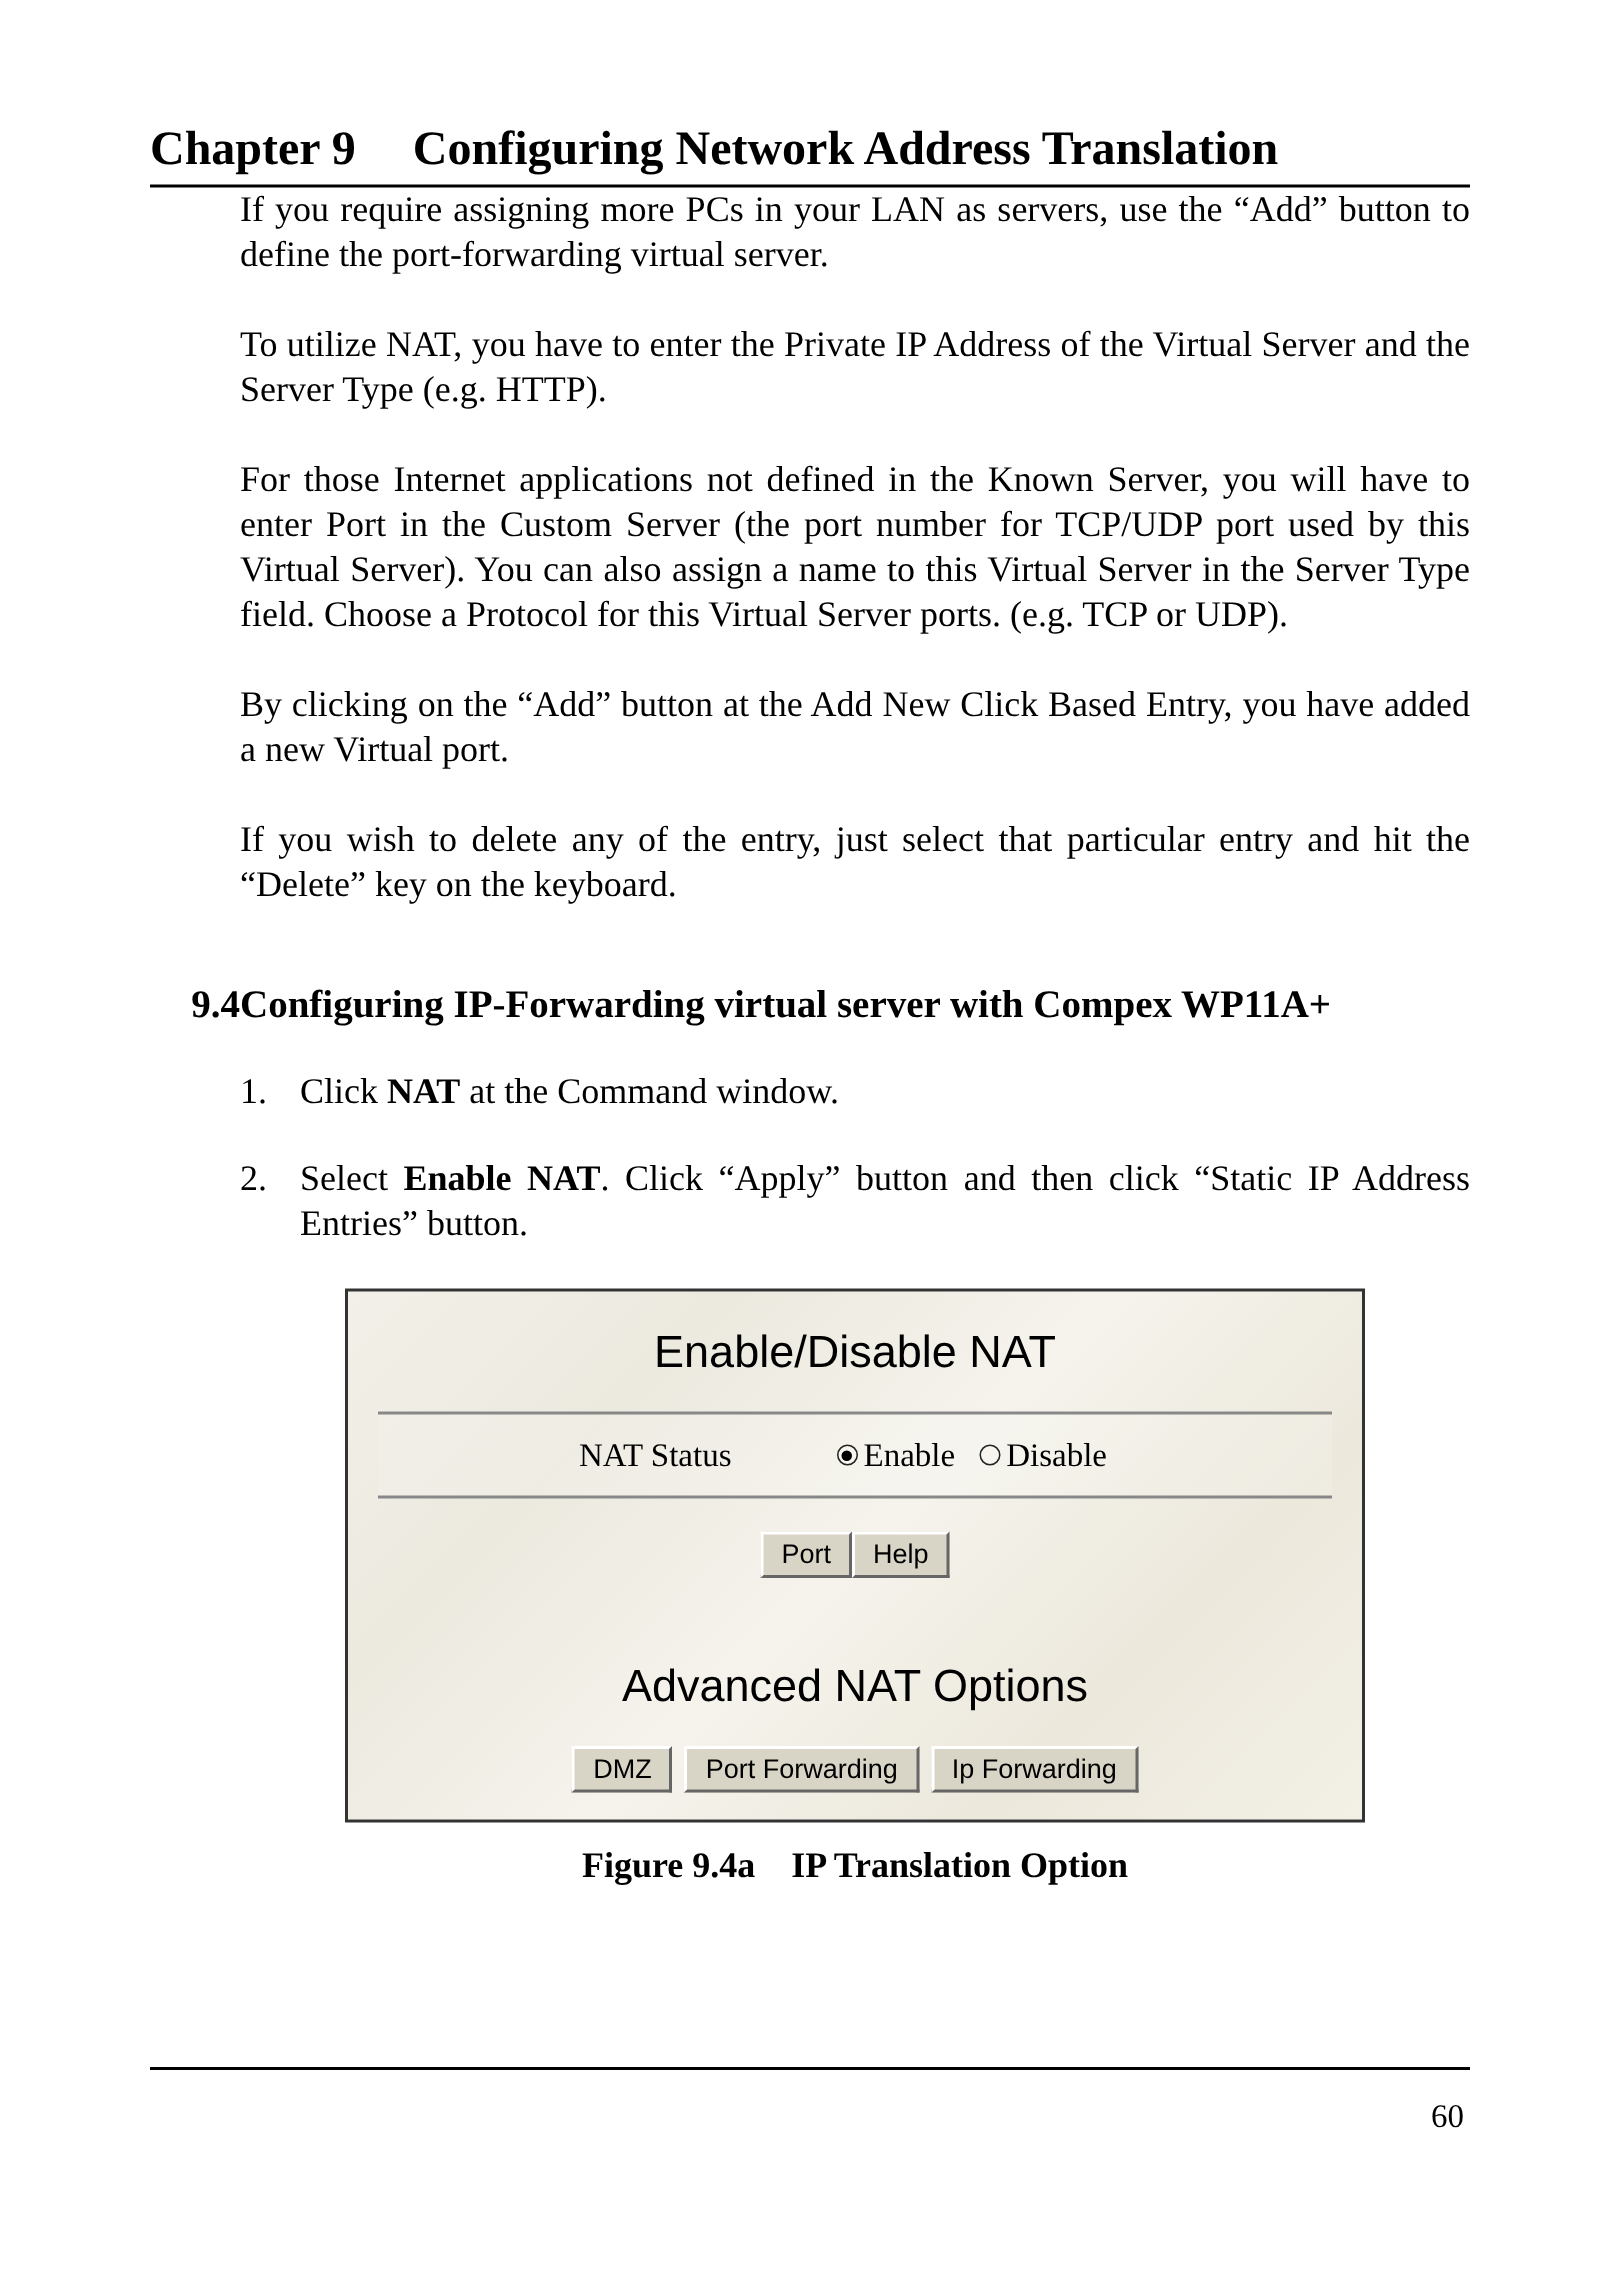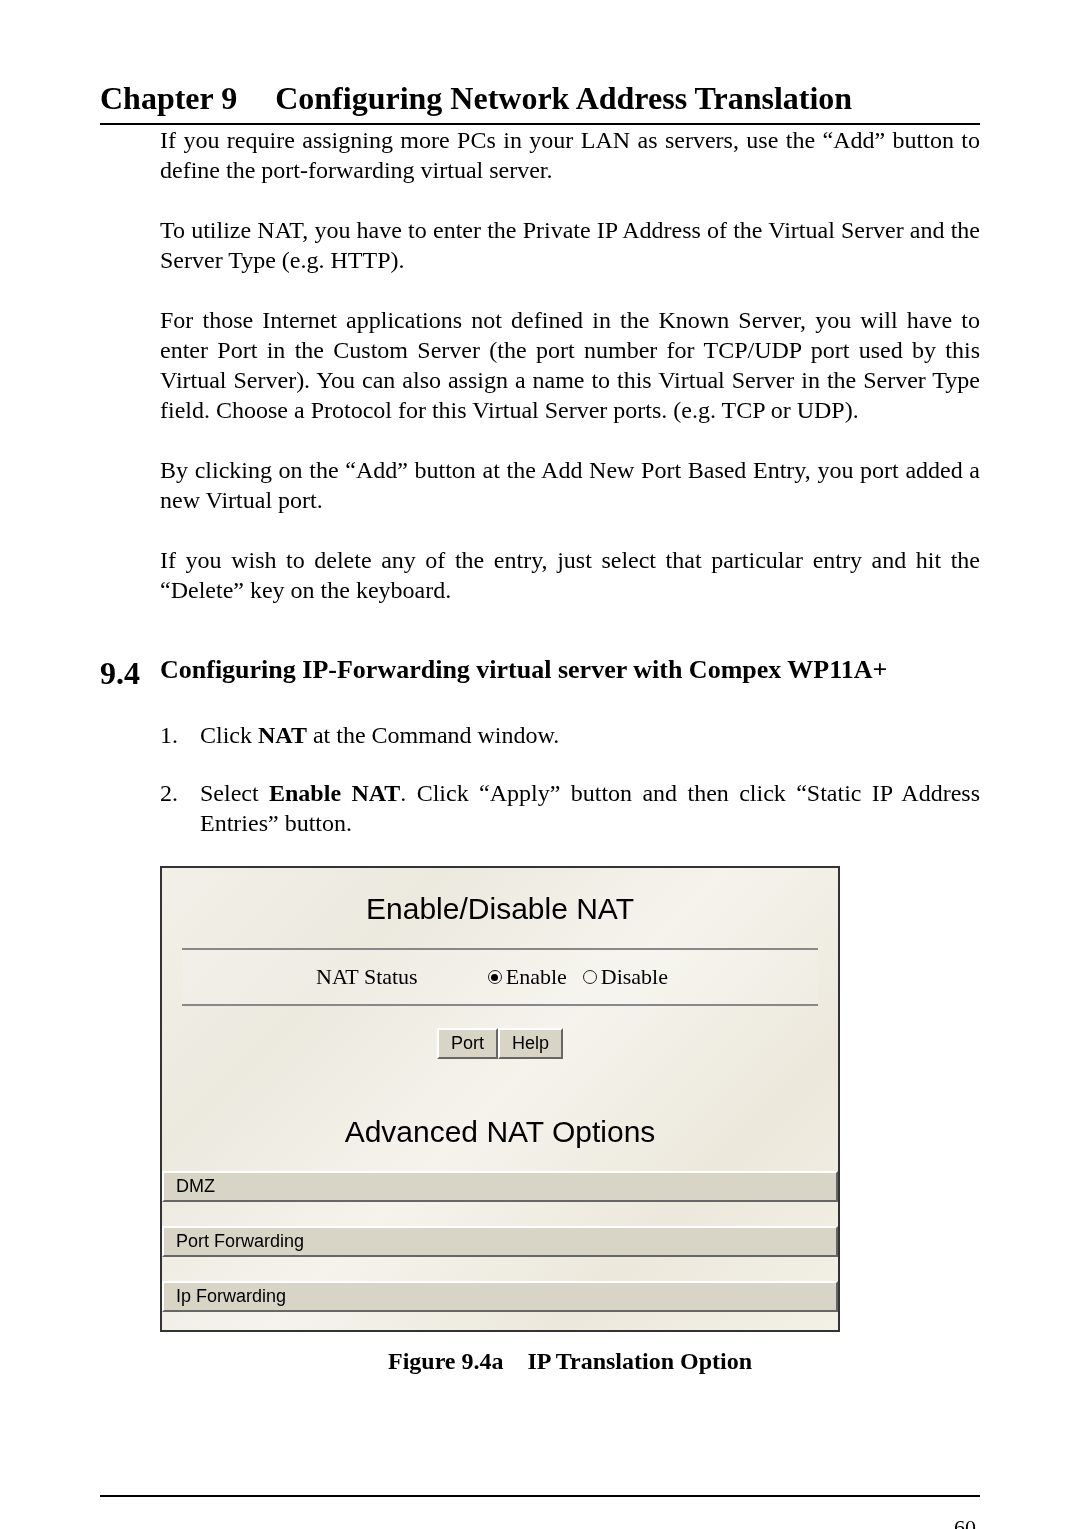--- a/index.html
+++ b/index.html
@@ -4,28 +4,28 @@
 <style>
   * { box-sizing: border-box; margin: 0; padding: 0; }
   html, body { width: 1080px; background: #fff; font-family: "Times New Roman", Times, serif; color: #000; }
   .page { padding: 80px 100px 60px 100px; }
   .chapter-header { border-bottom: 2.5px solid #000; padding-bottom: 6px; }
   .chapter-title { font-size: 32px; font-weight: bold; }
   .chapter-title .gap { display: inline-block; width: 38px; }
   .body-block { margin-left: 60px; }
   .para { font-size: 24px; text-align: justify; margin-bottom: 30px; line-height: 1.25; }
   .section-row { display: flex; margin-top: 50px; margin-bottom: 28px; }
-  .section-num { font-size: 32px; font-weight: bold; width: 60px; flex: 0 0 60px; }
+  .section-num { font-size: 26px; font-weight: bold; width: 60px; flex: 0 0 60px; text-align: right; }
   .section-title { font-size: 26px; font-weight: bold; }
   .list { margin-left: 60px; }
   .list-item { display: flex; font-size: 24px; margin-bottom: 28px; text-align: justify; line-height: 1.25; }
   .list-num { width: 40px; flex: 0 0 40px; }
   .list-text { flex: 1; }
   .bold { font-weight: bold; }
-  .figure-wrap { margin-left: 60px; display: flex; flex-direction: column; margin-top: 4px; }
+  .figure-wrap { margin-left: 60px; display: flex; flex-direction: column; align-items: center; margin-top: 4px; }
   .figure {
     width: 680px; border: 2px solid #333; padding: 24px 0 18px 0;
     background: linear-gradient(135deg, #f2f0e8 0%, #ece9df 25%, #f5f3ec 50%, #ece8dc 75%, #f3f0e6 100%);
     font-family: Arial, Helvetica, sans-serif;
   }
   .fig-heading { font-size: 30px; text-align: center; margin-bottom: 22px; color: #000; }
   .fig-row {
     display: flex; align-items: center; justify-content: center;
     border-top: 2px solid #888; border-bottom: 2px solid #888;
     background: rgba(255,255,255,0.15);
@@ -41,21 +41,21 @@
   }
   .radio-dot.sel::after { content: ""; width: 7px; height: 7px; border-radius: 50%; background: #000; display:block; }
   .btn-row { display: flex; justify-content: center; gap: 0; margin-bottom: 56px; }
   .ui-btn {
     font-family: Arial, Helvetica, sans-serif; font-size: 18px;
     padding: 3px 12px; background: #d8d4c6;
     border-top: 2px solid #fff; border-left: 2px solid #fff;
     border-right: 2px solid #666; border-bottom: 2px solid #666;
     color: #000; cursor: default;
   }
-  .btn-row2 { display: flex; justify-content: center; gap: 24px; flex-direction: column; }
+  .btn-row2 { display: flex; justify-content: center; gap: 8px; }
   .fig-caption { font-size: 24px; font-weight: bold; margin-top: 16px; text-align: center; }
   .fig-caption .capgap { display:inline-block; width:24px; }
   .footer-zone { margin-top: 120px; }
   .footer-rule { border-top: 2.5px solid #000; margin-bottom: 18px; }
   .page-num { text-align: right; font-size: 22px; padding-right: 4px; }
 </style>
 </head>
 <body>
 
 <div class="page">
@@ -63,21 +63,21 @@
   <div class="chapter-header">
     <div class="chapter-title">
       <span>Chapter 9</span><span class="gap"></span><span>Configuring Network Address Translation</span>
     </div>
   </div>
 
   <div class="body-block">
     <p class="para">If you require assigning more PCs in your LAN as servers, use the “Add” button to define the port-forwarding virtual server.</p>
     <p class="para">To utilize NAT, you have to enter the Private IP Address of the Virtual Server and the Server Type (e.g. HTTP).</p>
     <p class="para">For those Internet applications not defined in the Known Server, you will have to enter Port in the Custom Server (the port number for TCP/UDP port used by this Virtual Server). You can also assign a name to this Virtual Server in the Server Type field. Choose a Protocol for this Virtual Server ports. (e.g. TCP or UDP).</p>
-    <p class="para">By clicking on the “Add” button at the Add New Port Based Entry, you port added a new Virtual port.</p>
+    <p class="para">By clicking on the “Add” button at the Add New Click Based Entry, you have added a new Virtual port.</p>
     <p class="para">If you wish to delete any of the entry, just select that particular entry and hit the “Delete” key on the keyboard.</p>
   </div>
 
   <div class="section-row">
     <div class="section-num">9.4</div>
     <div class="section-title">Configuring IP-Forwarding virtual server with Compex WP11A+</div>
   </div>
 
   <div class="list">
     <div class="list-item">

